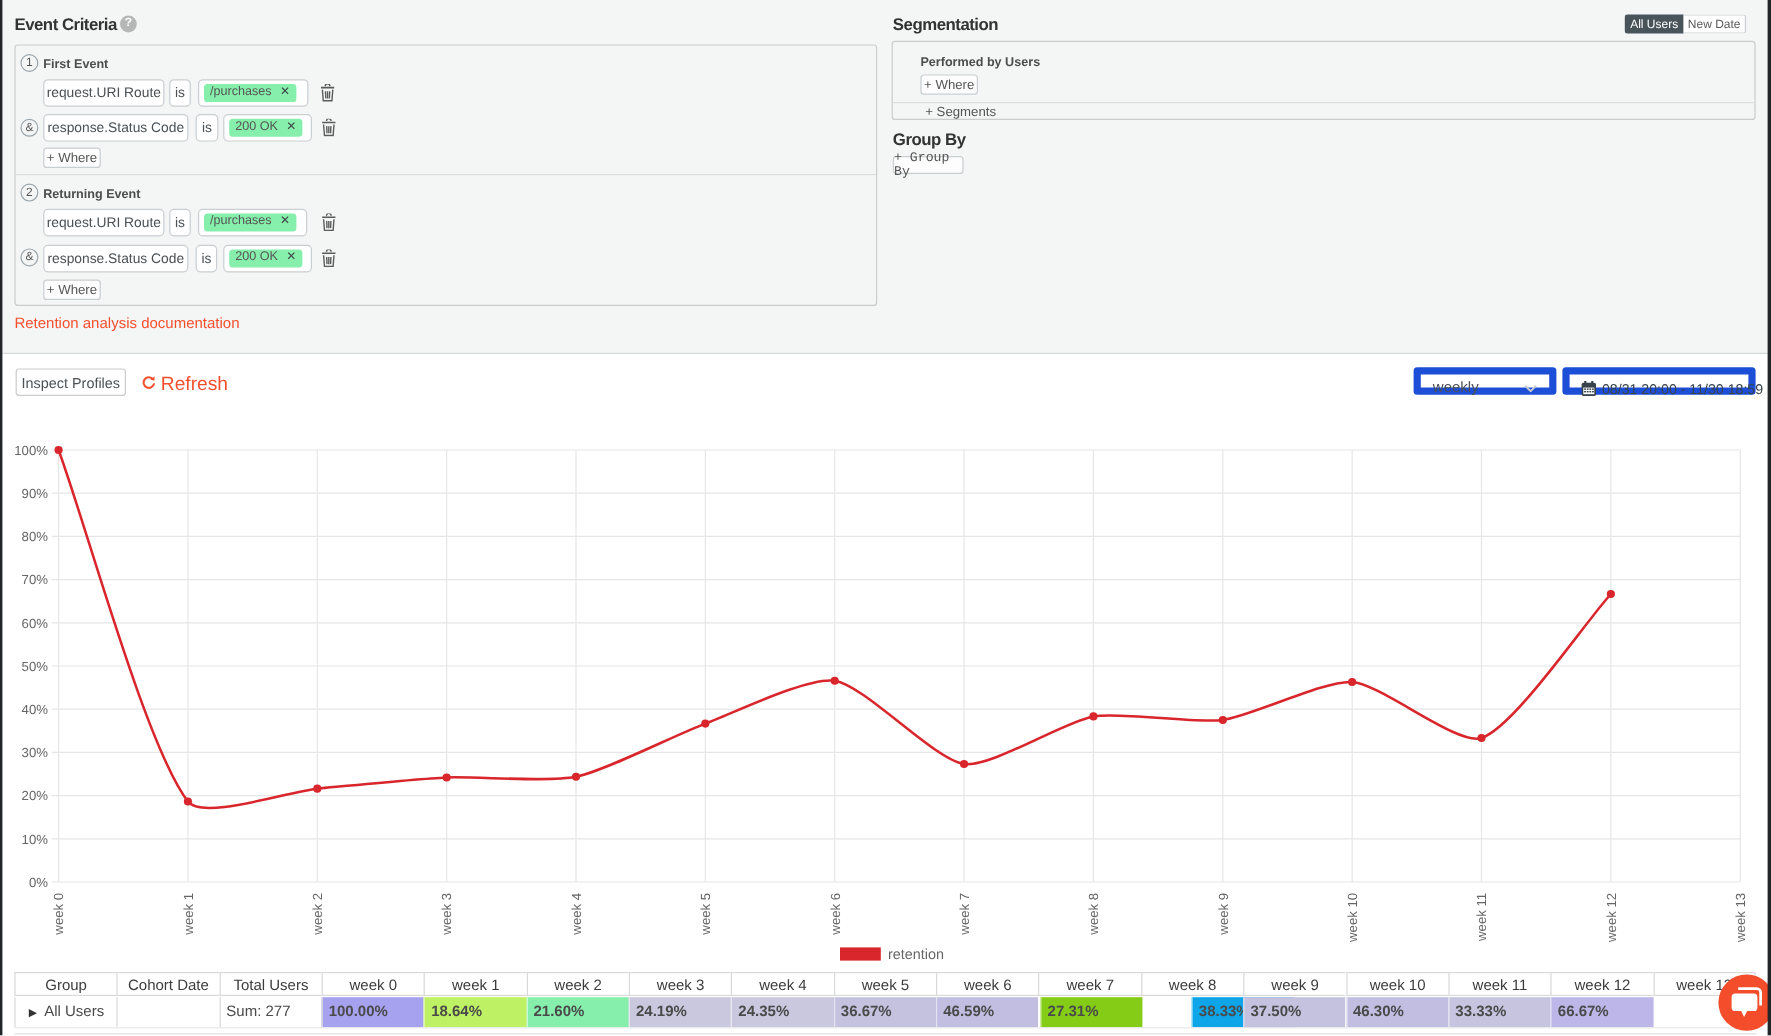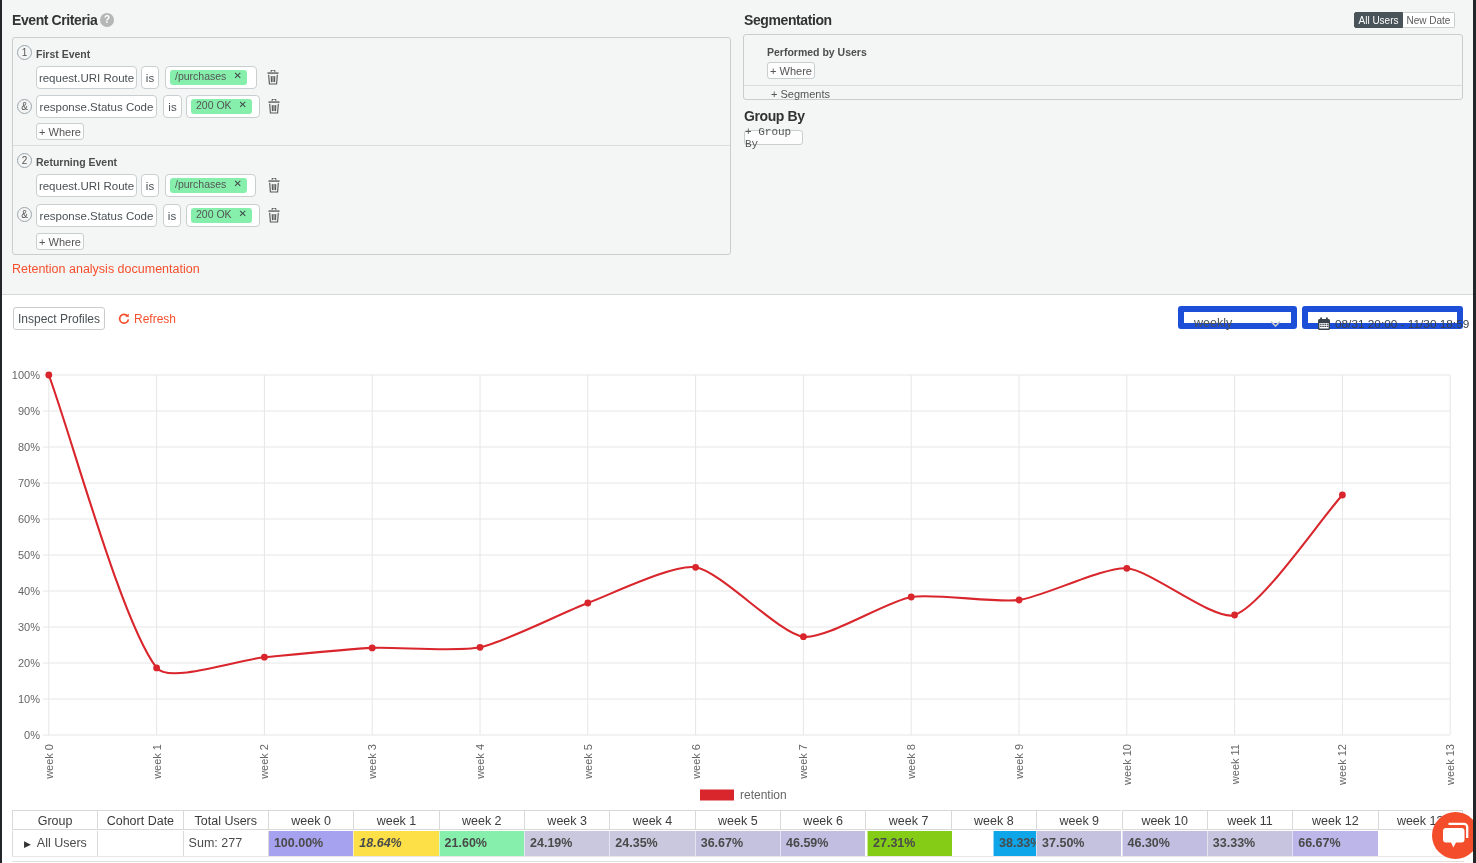--- a/index.html
+++ b/index.html
@@ -19,21 +19,21 @@
   white-space:nowrap; }
 .chip { background:#86efac; border-radius:3px; height:15.5px; font-size:10.5px; color:#555;
   display:inline-flex; align-items:flex-start; padding:0 5px; white-space:nowrap; }
 .chipx { margin-left:7px; color:#3f4447; font-size:10px; }
 .wbtn { background:#fdfdfd; border:1px solid #c9ced1; border-radius:3px; height:17px;
   font-size:11px; color:#555; display:flex; align-items:center; justify-content:center; }
 .helpq { width:14px; height:14px; border-radius:50%; background:#b5b7b7; color:#fff;
   font-size:10px; font-weight:bold; text-align:center; line-height:14px; }
 #docs { color:#f5502e; font-size:12.5px; }
 .tgl { height:16px; font-size:10px; line-height:15px; }
-#refresh { color:#f5502e; font-size:12px; }
+#refresh { color:#f5502e; font-size:16px; }
 .selbox { background:#fff; border:6px solid #1d4ed8; border-radius:3px; height:23px; }
 #darkl { left:0; top:0; width:2px; height:863px; background:#232629; z-index:50; }
 #darkr { left:1473px; top:0; width:3px; height:863px; background:#232629; z-index:50; }
 .th { position:absolute; top:810px; height:20px; border-left:1px solid #d9d9d9;
   border-top:1px solid #d9d9d9; border-bottom:1px solid #d9d9d9; background:#fff;
   font-size:12.5px; color:#3c3c3c; text-align:center; line-height:20px; }
 .td { position:absolute; top:831px; height:25px; border-left:1px solid rgba(180,180,190,0.45);
   font-size:12.5px; color:#4a4a4a; line-height:24px; padding-left:5px; }
 .tdb { font-weight:bold; }
 </style>
@@ -271,21 +271,21 @@
 <div class="th" style="left:950.7px; width:85.35px;">week 8</div>
 <div class="th" style="left:1036.1px; width:85.35px;">week 9</div>
 <div class="th" style="left:1121.5px; width:85.35px;">week 10</div>
 <div class="th" style="left:1206.8px; width:85.35px;">week 11</div>
 <div class="th" style="left:1292.2px; width:85.35px;">week 12</div>
 <div class="th" style="left:1377.5px; width:85.35px; border-right:1px solid #d9d9d9;">week 13</div>
 <div class="td" style="left:11.9px; width:85.35px; border-left:1px solid #d9d9d9;"><span style="display:inline-block; margin:0 6px 0 6px; font-size:9px; color:#333;">▶</span>All Users</div>
 <div class="td" style="left:97.2px; width:85.35px; border-left:1px solid #d9d9d9;"></div>
 <div class="td" style="left:182.6px; width:85.35px; border-left:1px solid #d9d9d9;">Sum: 277</div>
 <div class="td tdb" style="left:267.9px; width:85.35px; background:#a6a2f0; border-left:1px solid #d9d9d9;">100.00%</div>
-<div class="td tdb" style="left:353.3px; width:85.35px; background:#fde047; border-left:1px solid rgba(255,255,255,0.55);font-style:italic;">18.64%</div>
+<div class="td tdb" style="left:353.3px; width:85.35px; background:#bef264; border-left:1px solid rgba(255,255,255,0.55);">18.64%</div>
 <div class="td tdb" style="left:438.6px; width:85.35px; background:#86efac; border-left:1px solid rgba(255,255,255,0.55);">21.60%</div>
 <div class="td tdb" style="left:524.0px; width:85.35px; background:#cac8de; border-left:1px solid rgba(255,255,255,0.55);">24.19%</div>
 <div class="td tdb" style="left:609.3px; width:85.35px; background:#cac8de; border-left:1px solid rgba(255,255,255,0.55);">24.35%</div>
 <div class="td tdb" style="left:694.7px; width:85.35px; background:#c5c2e0; border-left:1px solid rgba(255,255,255,0.55);">36.67%</div>
 <div class="td tdb" style="left:780.0px; width:85.35px; background:#c1bee2; border-left:1px solid rgba(255,255,255,0.55);">46.59%</div>
 <div class="td tdb" style="left:867px; width:85.35px; background:#84cc16; border-left:1px solid rgba(255,255,255,0.55);">27.31%</div>
 <div class="td tdb" style="left:993px; width:85.35px; background:#0ea5e9; border-left:1px solid rgba(255,255,255,0.55);">38.33%</div>
 <div class="td tdb" style="left:1036.1px; width:85.35px; background:#c5c2e0; border-left:1px solid rgba(255,255,255,0.55);">37.50%</div>
 <div class="td tdb" style="left:1121.5px; width:85.35px; background:#c1bee2; border-left:1px solid rgba(255,255,255,0.55);">46.30%</div>
 <div class="td tdb" style="left:1206.8px; width:85.35px; background:#c6c4df; border-left:1px solid rgba(255,255,255,0.55);">33.33%</div>

